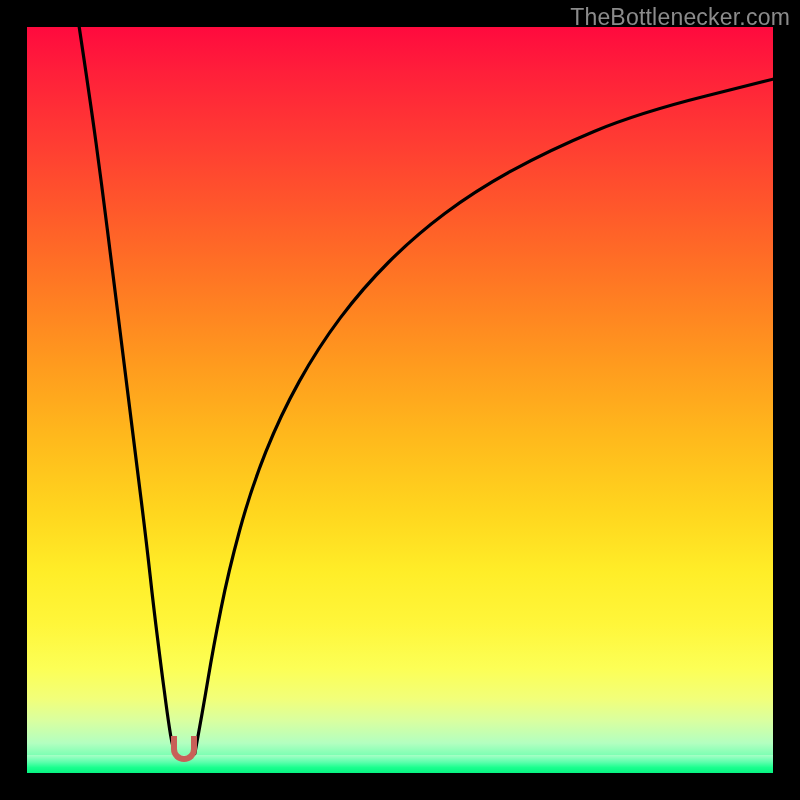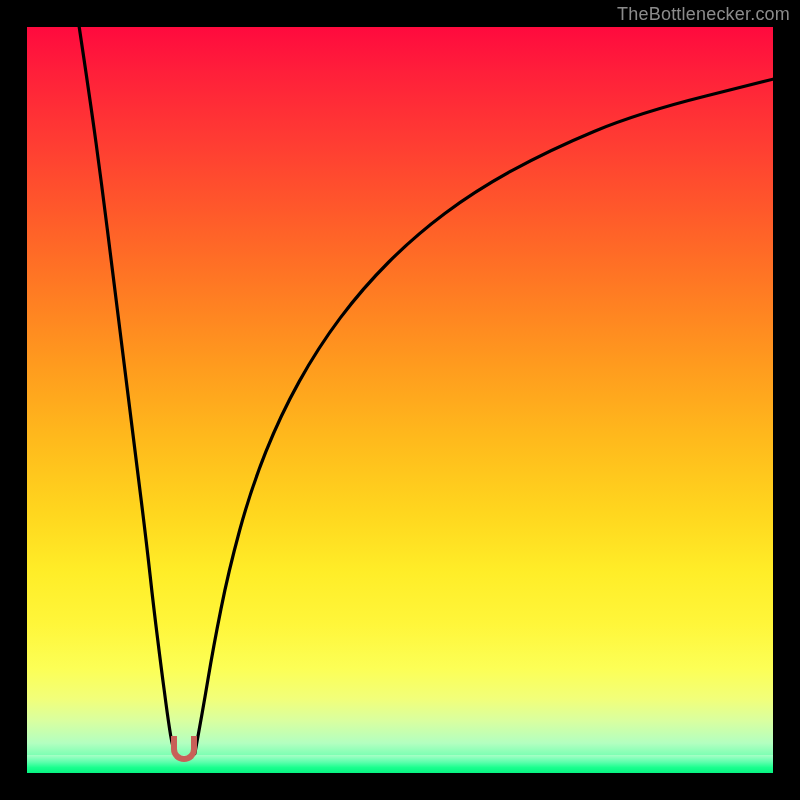--- a/index.html
+++ b/index.html
@@ -74,21 +74,21 @@
     border-top: none;
     border-radius: 0 0 14px 14px;
     box-sizing: border-box;
     background: transparent;
   }
   .watermark {
     position: absolute;
     top: 4px;
     right: 10px;
     color: #8b8b8b;
-    font-size: 18px;
+    font-size: 23px;
     font-weight: 500;
     letter-spacing: 0.2px;
   }
 </style>
 </head>
 <body>
 
 <div class="frame">
 
   <div class="plot">

